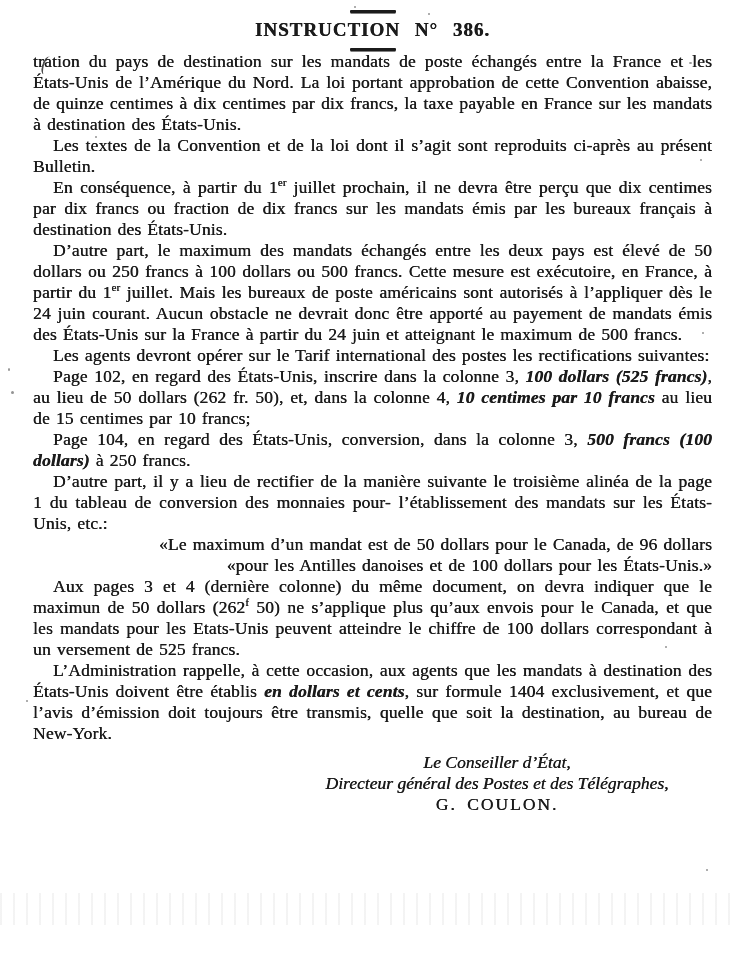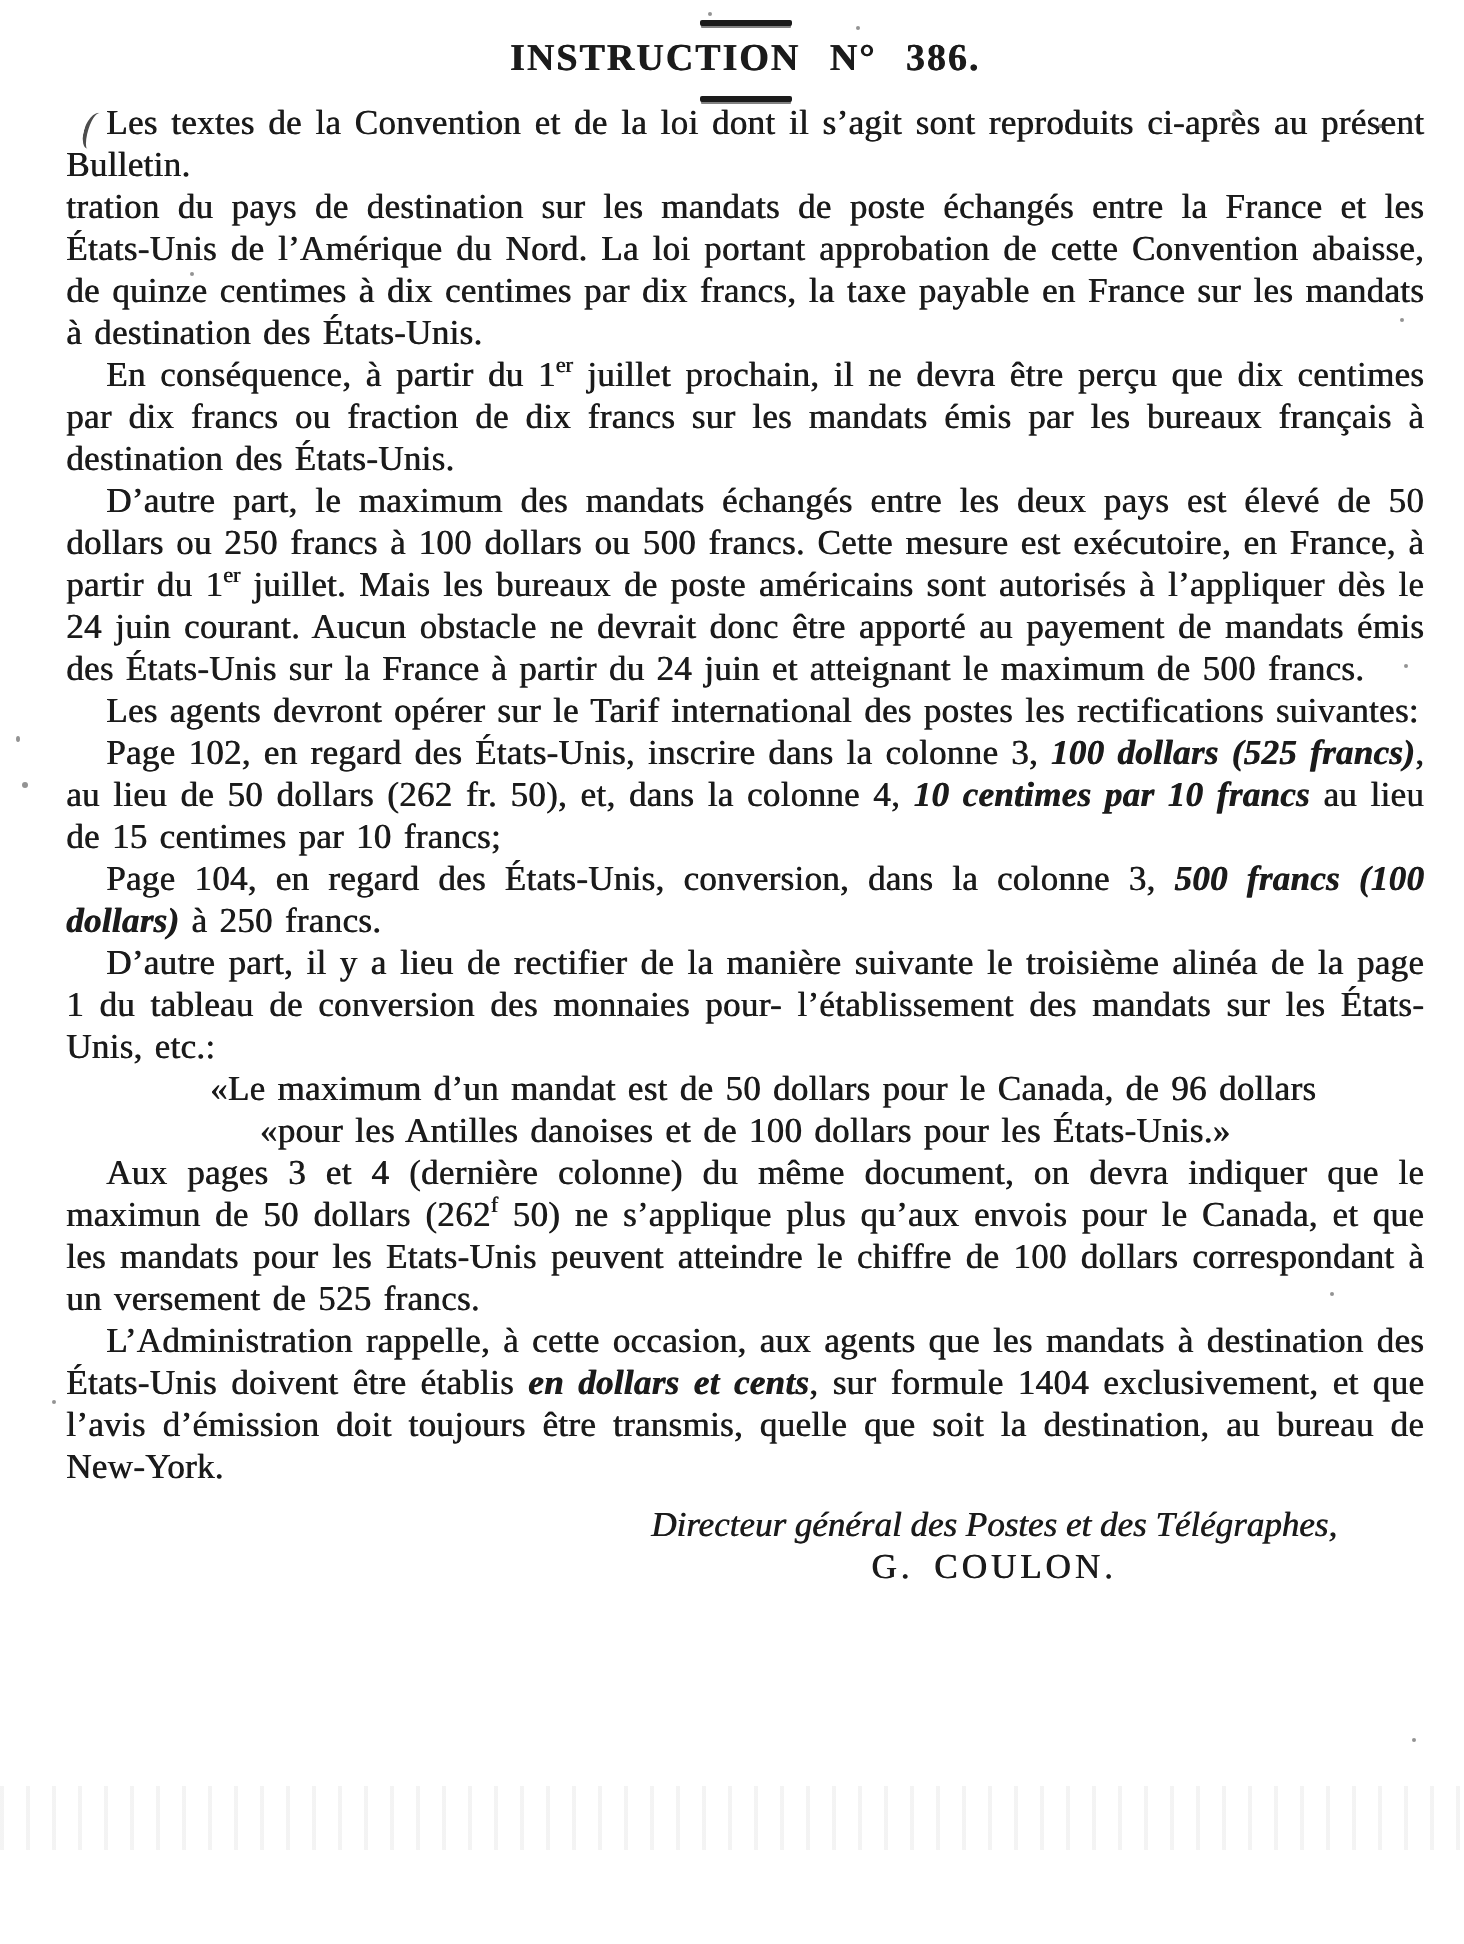--- a/index.html
+++ b/index.html
@@ -49,21 +49,21 @@
     letter-spacing:.15px; word-spacing:1.5px;
   }
   p.noindent{ text-indent:0; }
   .mt-first{ margin-top:10px; }
   .mt-gap  { margin-top:8px;  }
   .mt-sm   { margin-top:4px;  }
   .mt-med  { margin-top:6px;  }
   sup.sup{ font-size:11px; line-height:0; letter-spacing:0; }
   .bi{ font-style:italic; font-weight:bold; }
   .it{ font-style:italic;font-weight:bold; }
-  p.quote{ text-indent:0; text-align:center; }
+  p.quote{ text-indent:0; text-align:right; }
   .qline{ display:block; }
   .qline.first{ text-indent:18px; }
   .signature{
     margin:8px 15px 0 auto;
     width:400px;
     text-align:center;
     font-size:17.5px; line-height:21px;
   }
   .sig-line{ font-style:italic; }
   .sig-name{
@@ -112,23 +112,23 @@
   <div class="speck" style="left:26px;top:700px;width:2px;height:2px;"></div>
   <div class="speck" style="left:706px;top:869px;width:2px;height:2px;"></div>
   <div class="speck" style="left:95px;top:136px;width:2px;height:2px;"></div>
   <div class="speck" style="left:354px;top:6px;width:2px;height:2px;"></div>
 
   <div class="rule"></div>
   <h1 class="title">INSTRUCTION N° 386.</h1>
   <div class="rule mid"></div>
 
 
+  <p class="para noindent mt-gap">tration du pays de destination sur les mandats de poste échangés entre la France et les États-Unis de l’Amérique du Nord. La loi portant approbation de cette Convention abaisse, de quinze centimes à dix centimes par dix francs, la taxe payable en France sur les mandats à destination des États-Unis.</p>
+
   <p class="para">Les textes de la Convention et de la loi dont il s’agit sont reproduits ci-après au présent Bulletin.</p>
-
-  <p class="para noindent mt-gap">tration du pays de destination sur les mandats de poste échangés entre la France et les États-Unis de l’Amérique du Nord. La loi portant approbation de cette Convention abaisse, de quinze centimes à dix centimes par dix francs, la taxe payable en France sur les mandats à destination des États-Unis.</p>
 
   <p class="para"><span>En conséquence, à partir du 1</span><sup class="sup">er</sup><span> juillet prochain, il ne devra être perçu que dix centimes par dix francs ou fraction de dix francs sur les mandats émis par les bureaux français à destination des États-Unis.</span></p>
 
   <p class="para"><span>D’autre part, le maximum des mandats échangés entre les deux pays est élevé de 50 dollars ou 250 francs à 100 dollars ou 500 francs. Cette mesure est exécutoire, en France, à partir du 1</span><sup class="sup">er</sup><span> juillet. Mais les bureaux de poste américains sont autorisés à l’appliquer dès le 24 juin courant. Aucun obstacle ne devrait donc être apporté au payement de mandats émis des États-Unis sur la France à partir du 24 juin et atteignant le maximum de 500 francs.</span></p>
 
   <p class="para mt-gap">Les agents devront opérer sur le Tarif international des postes les rectifications suivantes:</p>
 
   <p class="para mt-med"><span>Page 102, en regard des États-Unis, inscrire dans la colonne 3, </span><span class="bi">100 dollars (525 francs)</span><span>, au lieu de 50 dollars (262 fr. 50), et, dans la colonne 4, </span><span class="bi">10 centimes par 10 francs</span><span> au lieu de 15 centimes par 10 francs;</span></p>
 
   <p class="para"><span>Page 104, en regard des États-Unis, conversion, dans la colonne 3, </span><span class="bi">500 francs (100 dollars)</span><span> à 250 francs.</span></p>
@@ -138,17 +138,18 @@
   <p class="para quote mt-sm">
     <span class="qline first">«Le maximum d’un mandat est de 50 dollars pour le Canada, de 96 dollars</span>
     <span class="qline">«pour les Antilles danoises et de 100 dollars pour les États-Unis.»</span>
   </p>
 
   <p class="para mt-med"><span>Aux pages 3 et 4 (dernière colonne) du même document, on devra indiquer que le maximun de 50 dollars (262</span><sup class="sup">f</sup><span> 50) ne s’applique plus qu’aux envois pour le Canada, et que les mandats pour les Etats-Unis peuvent atteindre le chiffre de 100 dollars correspondant à un versement de 525 francs.</span></p>
 
   <p class="para"><span>L’Administration rappelle, à cette occasion, aux agents que les mandats à destination des États-Unis doivent être établis </span><span class="it">en dollars et cents</span><span>, sur formule 1404 exclusivement, et que l’avis d’émission doit toujours être transmis, quelle que soit la destination, au bureau de New-York.</span></p>
 
   <div class="signature">
+    <div class="sig-line">Le Conseiller d’État,</div>
     <div class="sig-line">Directeur général des Postes et des Télégraphes,</div>
     <div class="sig-name">G. COULON.</div>
   </div>
 
 </div>
 
 </body></html>

